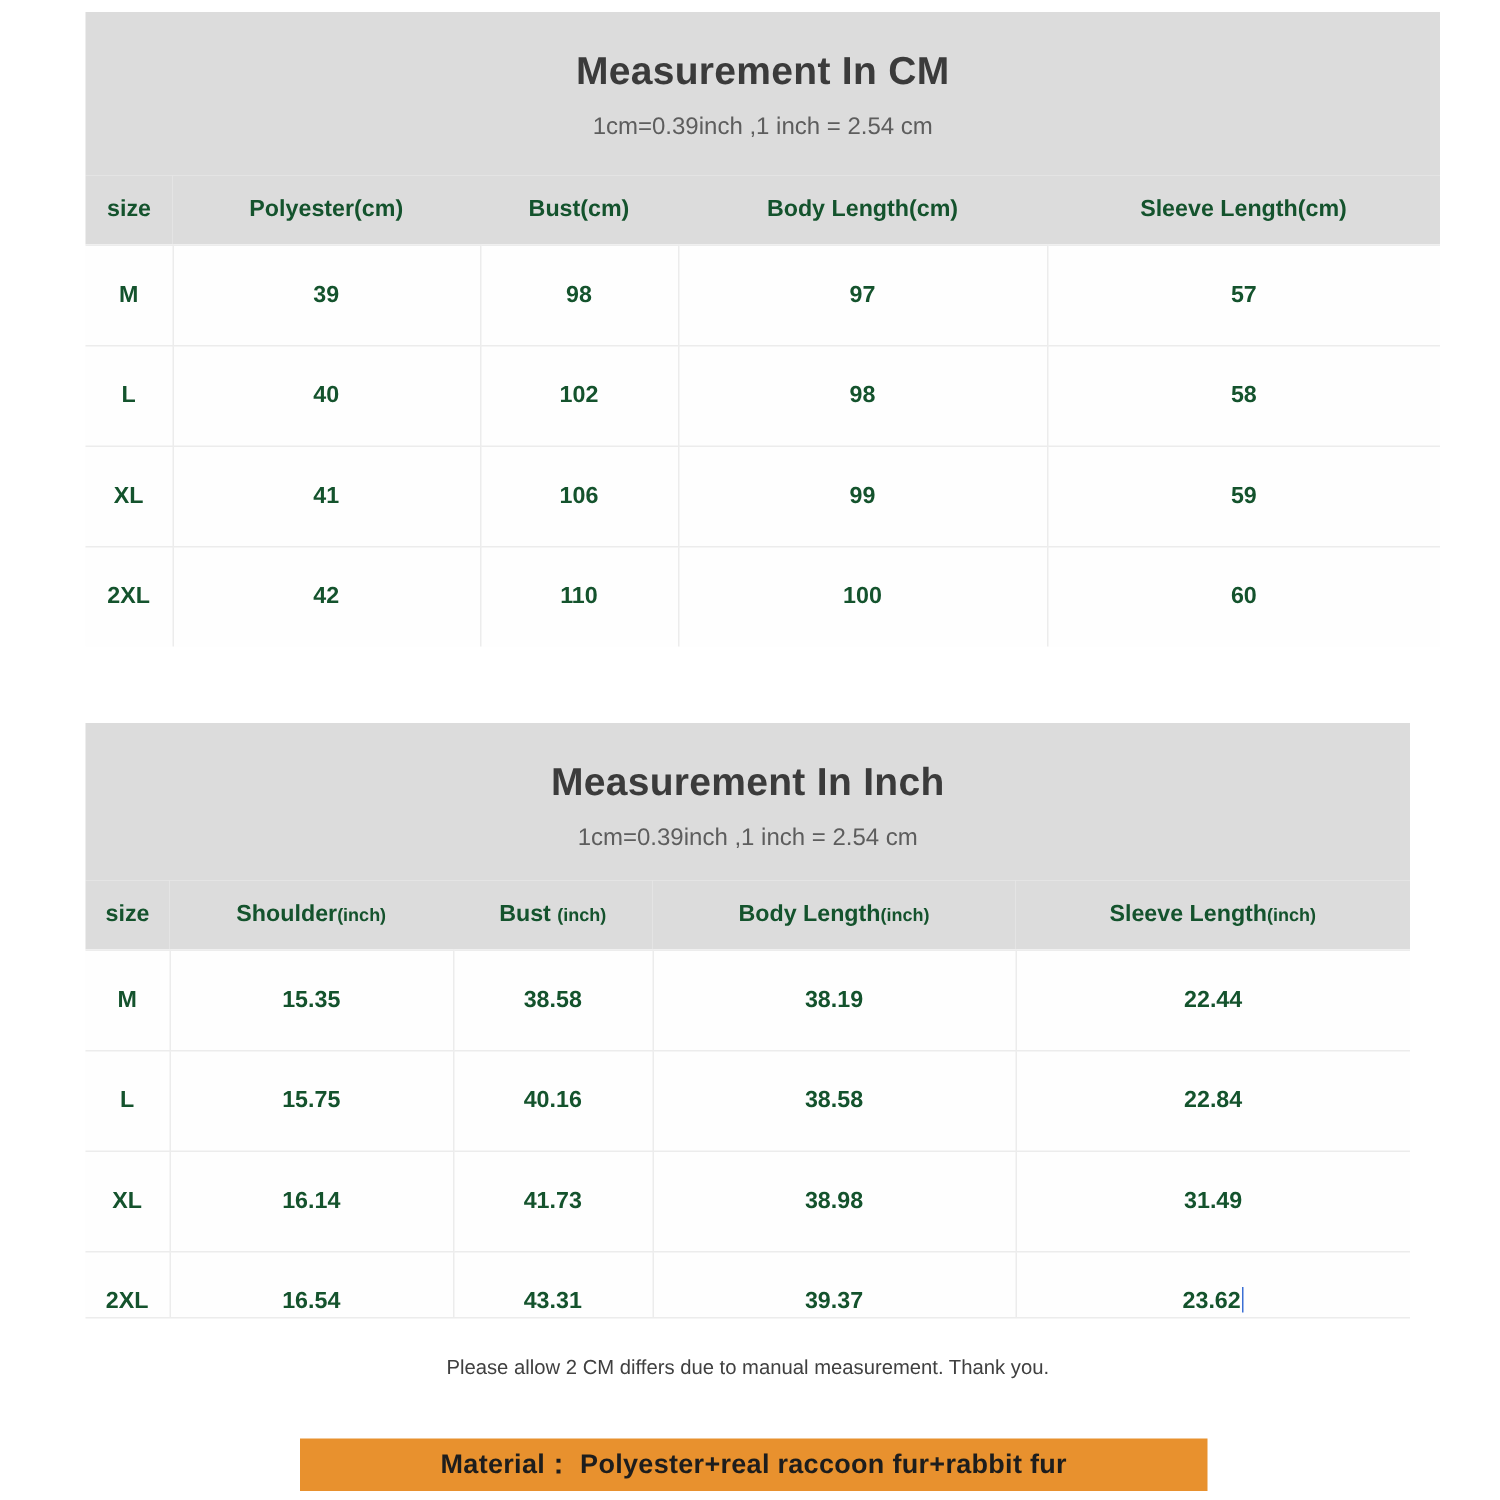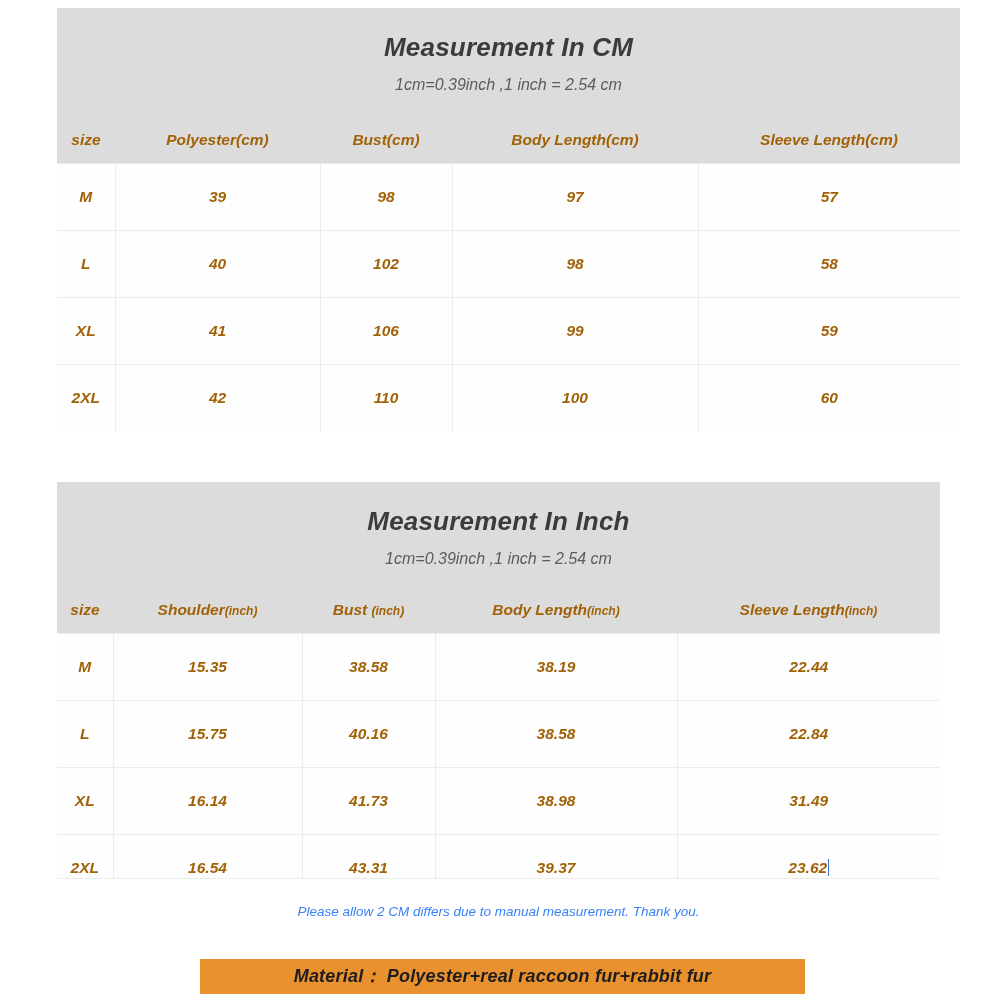--- a/index.html
+++ b/index.html
@@ -13,21 +13,20 @@
     font-family: "Liberation Sans", sans-serif;
     -webkit-font-smoothing: antialiased;
     overflow: hidden;
   }
 
   .page {
     position: relative;
     width: 1000px;
     height: 892px;
     box-sizing: border-box;
-    font-style: italic;
   }
 
   
   .chart-block {
     position: absolute;
     left: 57px;
   }
 
   .head-band {
     background: #dcdcdc;
@@ -55,21 +54,21 @@
   table.size-table {
     border-collapse: collapse;
     table-layout: fixed;
     width: 100%;
   }
 
   table.size-table th,
   table.size-table td {
     text-align: center;
     vertical-align: middle;
-    color: #a16207;
+    color: #14532d;
     font-weight: bold;
     box-sizing: border-box;
   }
 
   table.size-table thead th {
     background: #dcdcdc;
     border: none;
     font-size: 15.5px;
     padding: 0;
   }
@@ -99,21 +98,21 @@
 
   .cell-size {
     font-size: 15px;
   }
 
   
   .note-row {
     position: absolute;
     left: 57px;
     text-align: right;
-    color: #3b82f6;
+    color: #404040;
     font-size: 13.5px;
     font-weight: normal;
     background: #ffffff;
     border-top: 1px solid #ececec;
     display: flex;
     align-items: center;
     justify-content: center;
   }
 
   

